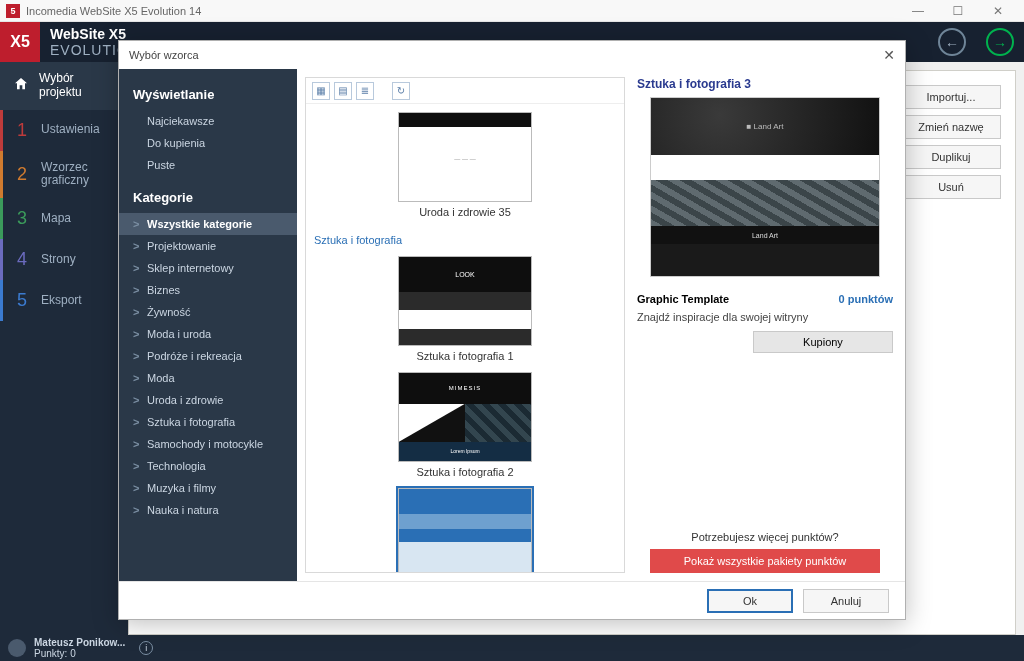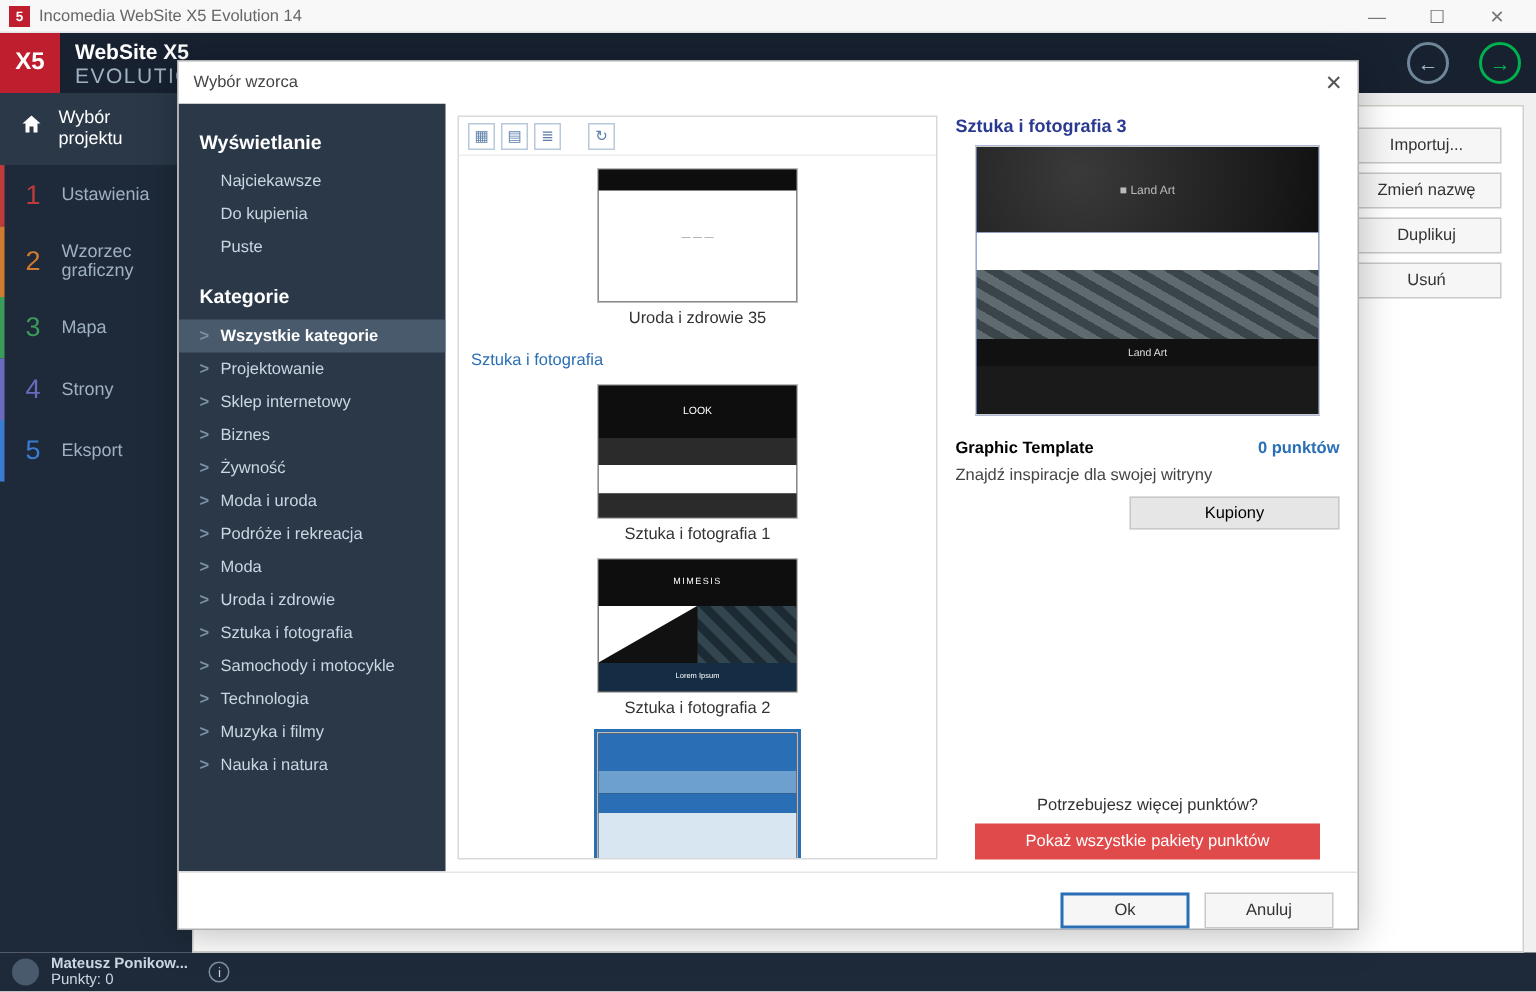--- a/index.html
+++ b/index.html
@@ -147,21 +147,21 @@
   .buybtn {
     align-self:flex-end; margin-top:8px; width:140px; height:22px; background:#e6e6e6; border:1px solid #c9c9c9; font-size:11px;
   }
 
   .det-bottom { margin-top:auto; text-align:center;}
   .det-q { font-size:11px; color:#333; margin-bottom:6px;}
   .redbtn {
     display:block; width:230px; margin:0 auto; height:24px; background:#e04a4a; color:#fff; border:none; font-size:11px;
   }
 
-  .modal-footer { height:38px; display:flex; justify-content:flex-end; align-items:flex-end; gap:10px; padding:0 16px; border-top:1px solid #e5e5e5;}
+  .modal-footer { height:38px; display:flex; justify-content:flex-end; align-items:center; gap:10px; padding:0 16px; border-top:1px solid #e5e5e5;}
   .modal-footer .stdbtn { min-width:86px;}
   .modal-footer .stdbtn.primary { border:2px solid #2a6fb5;}
 
   .home-icon-svg { width:16px; height:16px; fill:#fff;}
 </style>
 </head>
 <body>
 
 <div class="titlebar">
   <div class="appicon">5</div>

